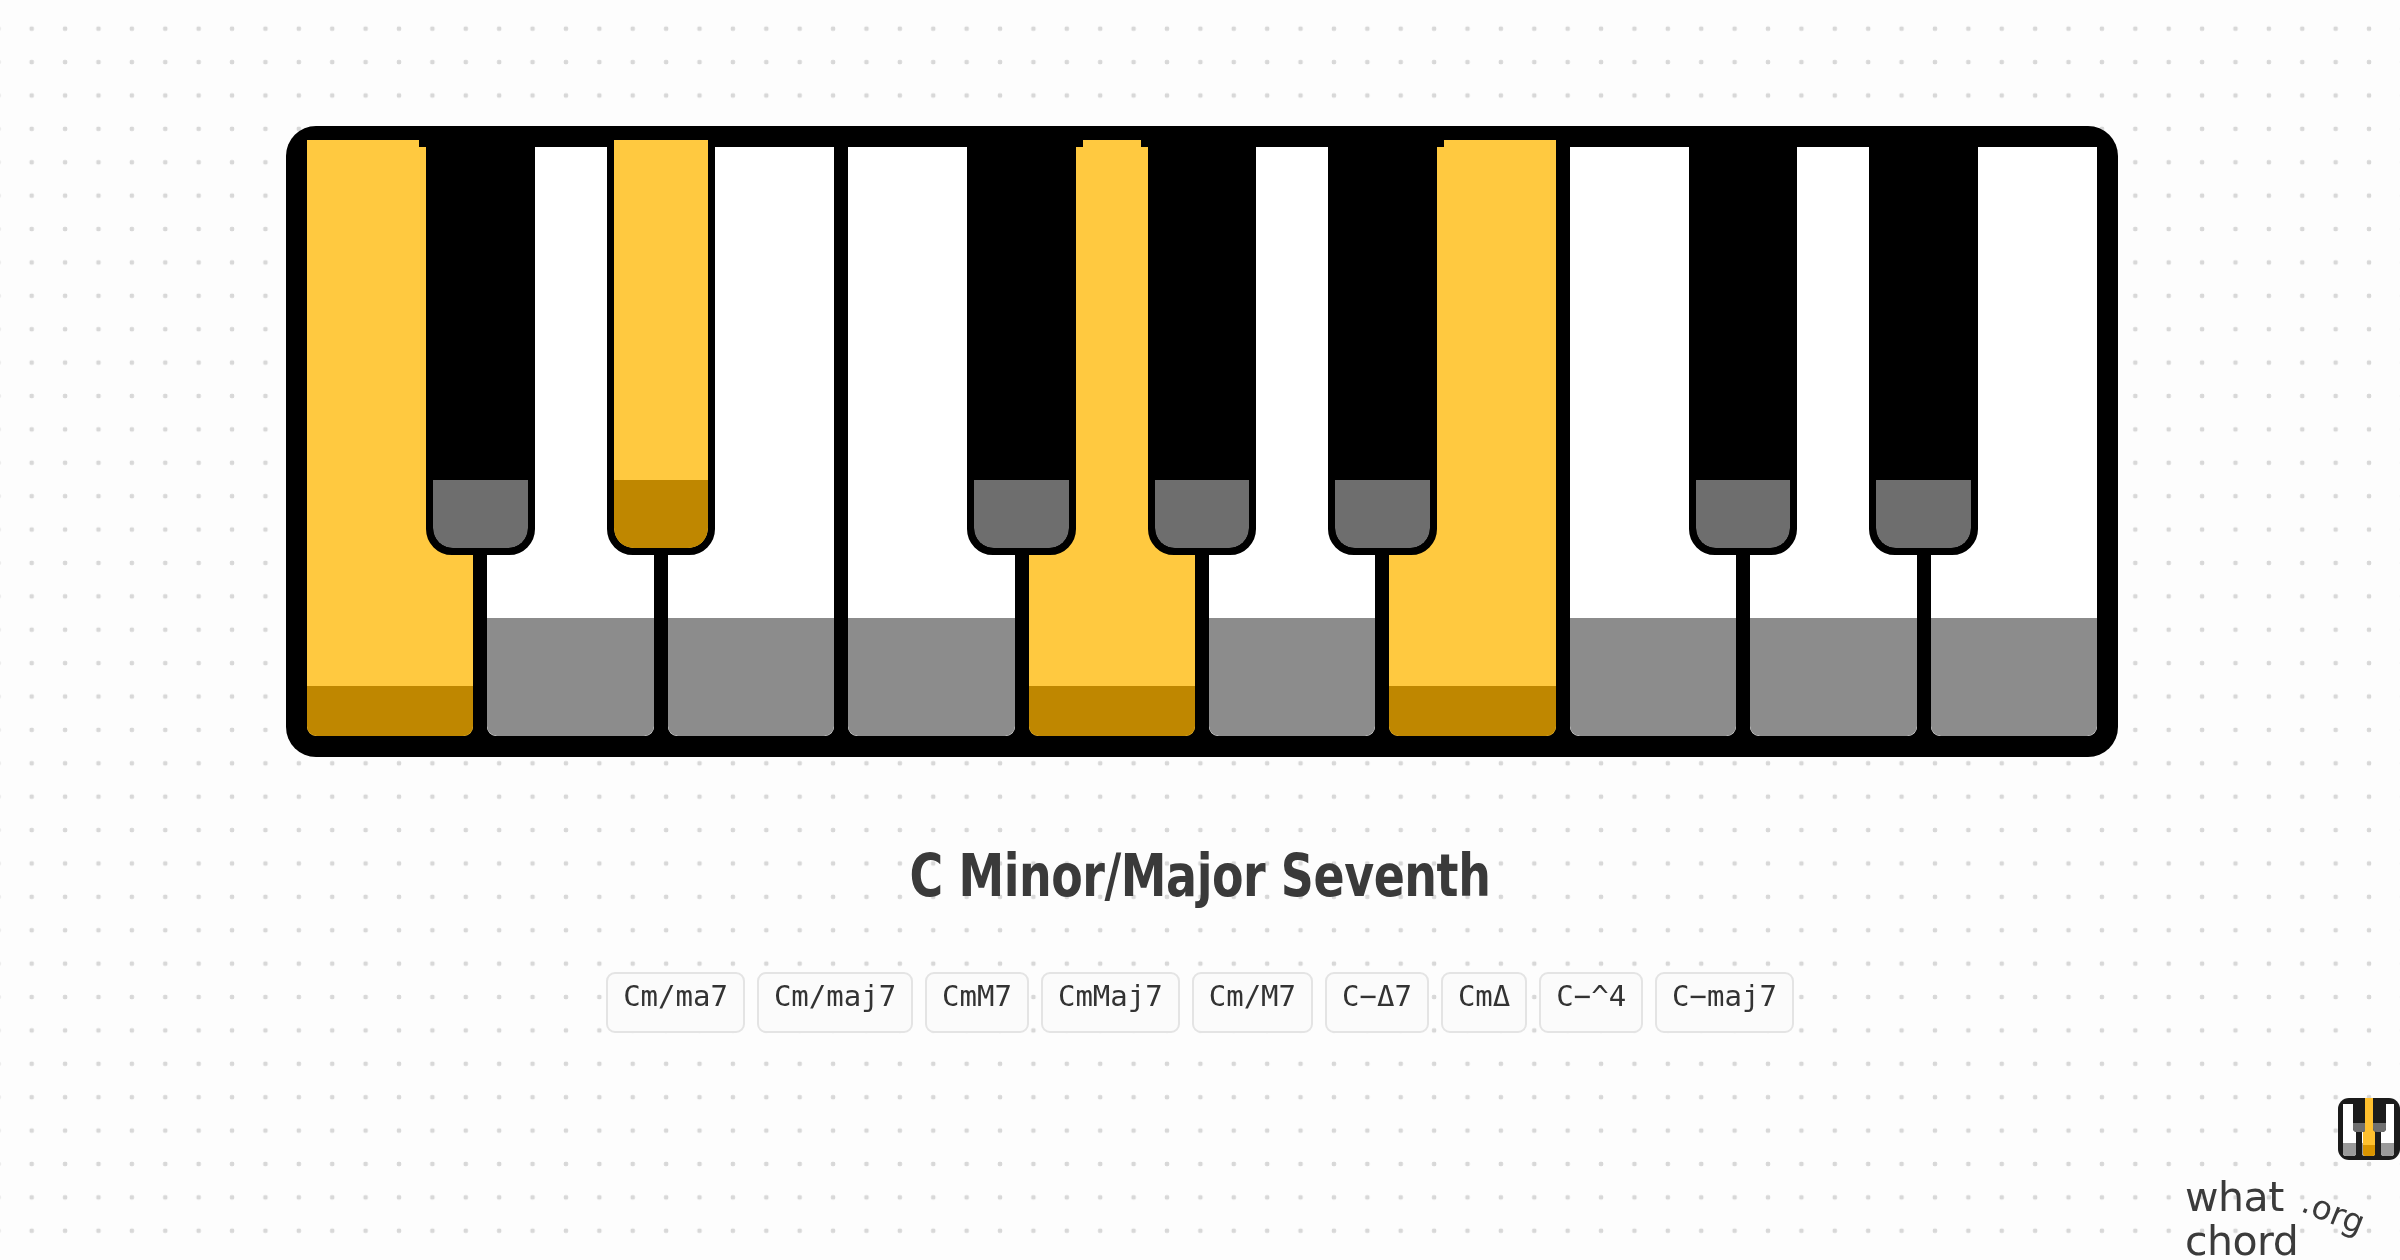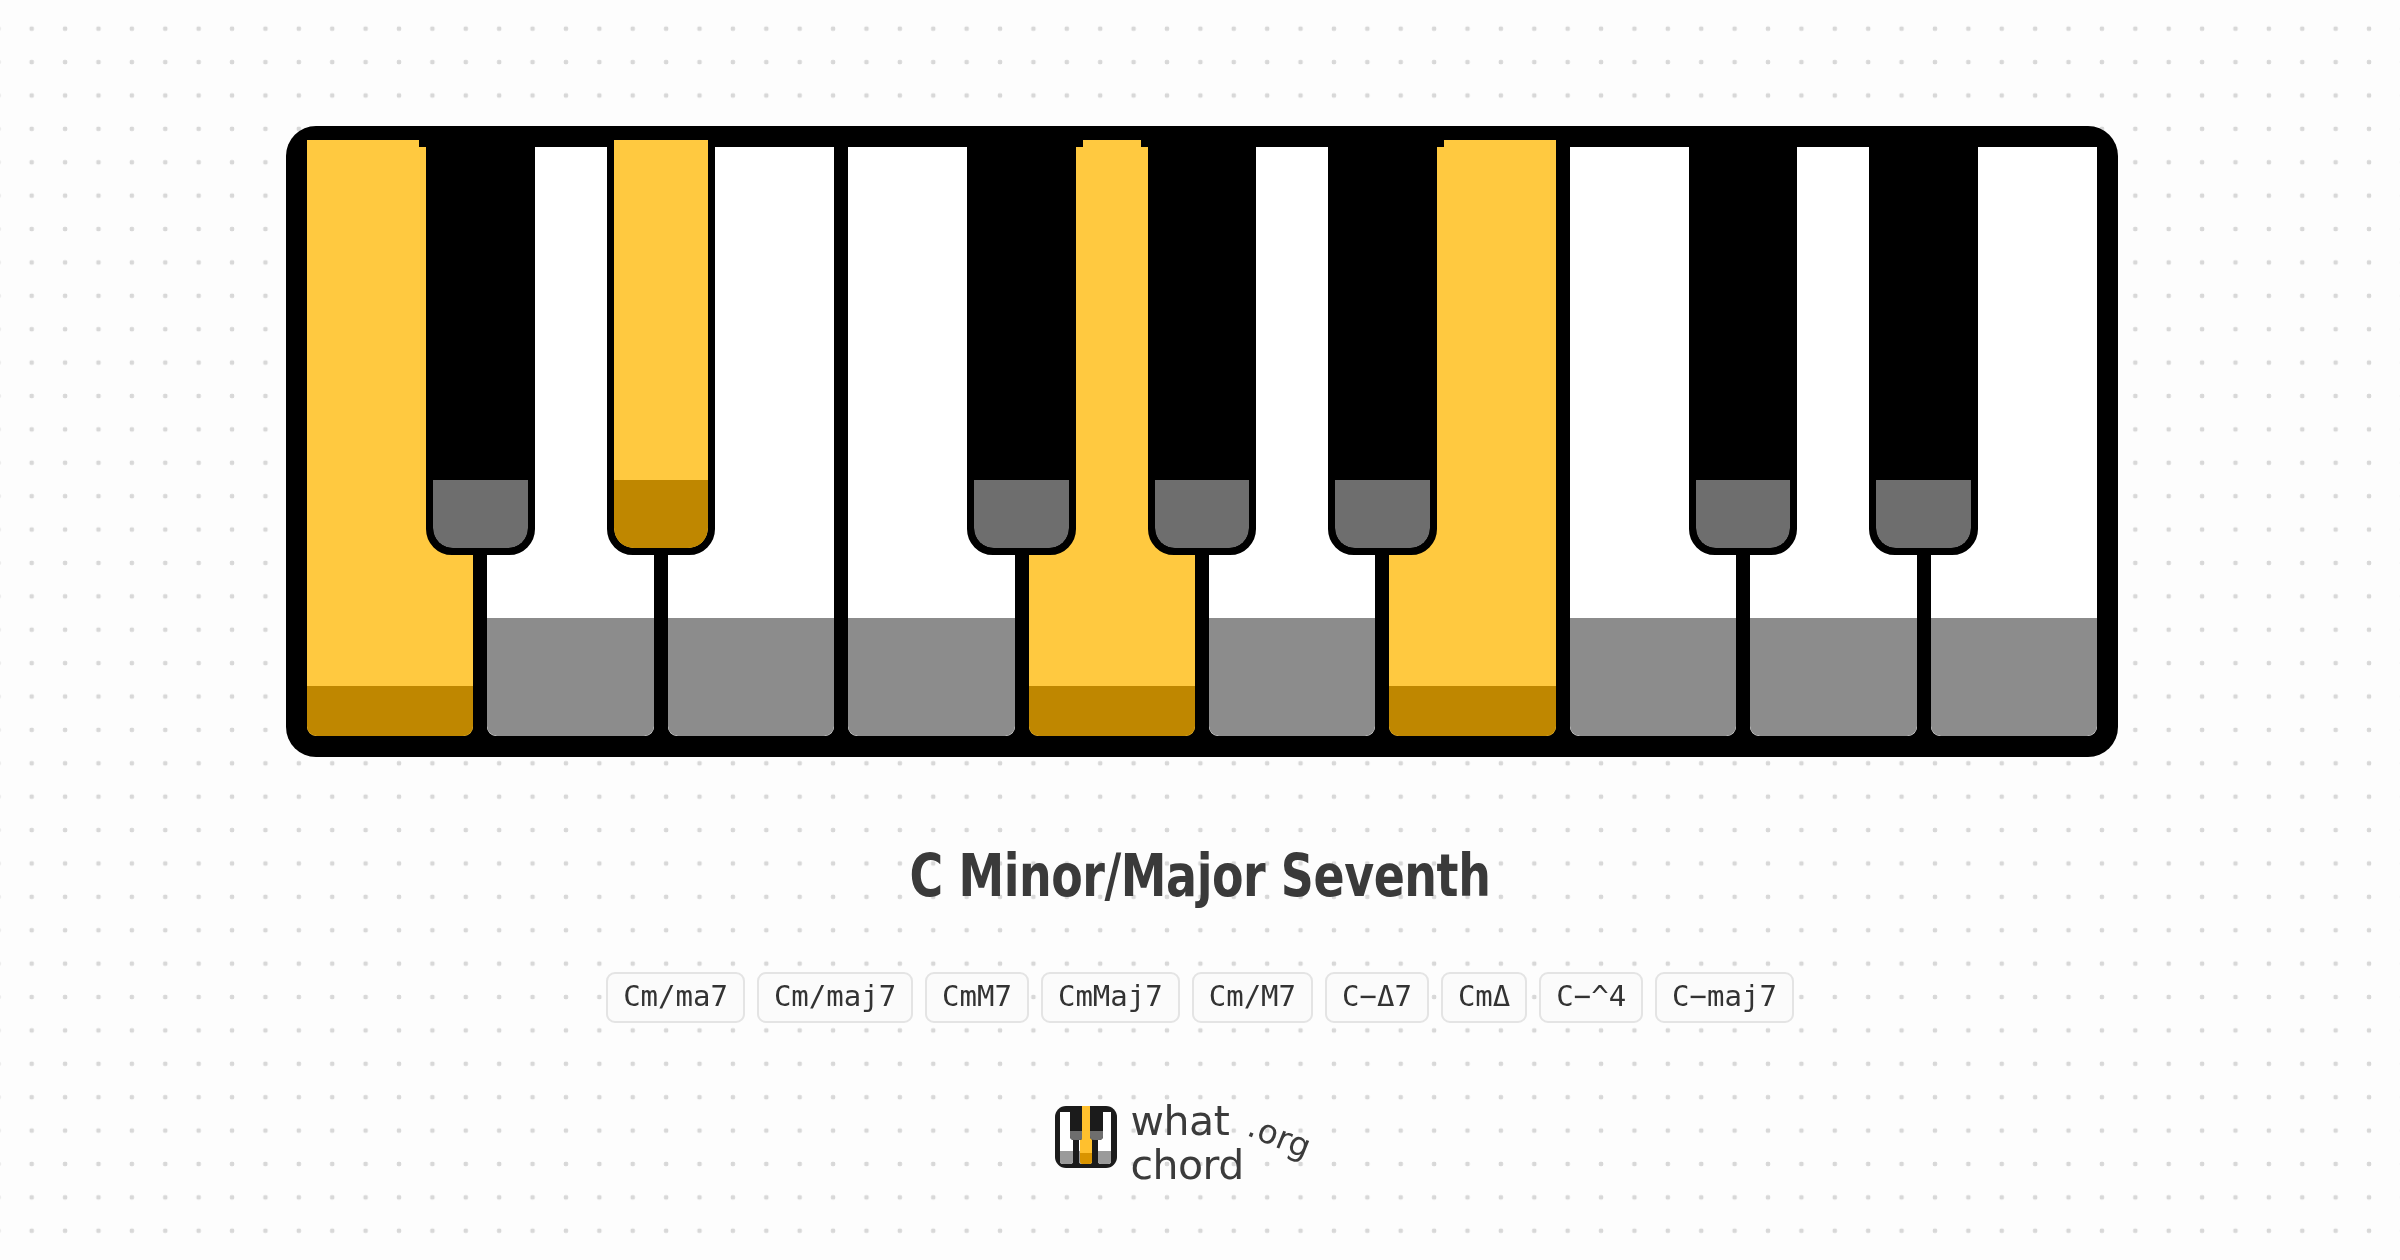--- a/index.html
+++ b/index.html
@@ -140,35 +140,36 @@
     gap: 12px;
     flex-wrap: nowrap;
   }
   .alias-badge {
     font-family: "DejaVu Sans Mono", "Liberation Mono", monospace;
     font-size: 29px;
     color: #333333;
     background: #fbfbfb;
     border: 2px solid #e4e4e4;
     border-radius: 9px;
-    padding: 8px 15px 10px 15px;
+    padding: 8px 15px 20px 15px;
     line-height: 1;
     white-space: nowrap;
   }
 
   
   #logo {
     position: absolute;
     left: 0;
     right: 0;
     top: 1098px;
     display: flex;
     justify-content: center;
-    align-items: center;
+    align-items: flex-end;
     gap: 14px;
+    flex-direction: column;
   }
   #logo-mark {
     width: 62px;
     height: 62px;
     position: relative;
     background: #1b1b1b;
     border-radius: 11px;
     overflow: hidden;
     flex: 0 0 auto;
   }

